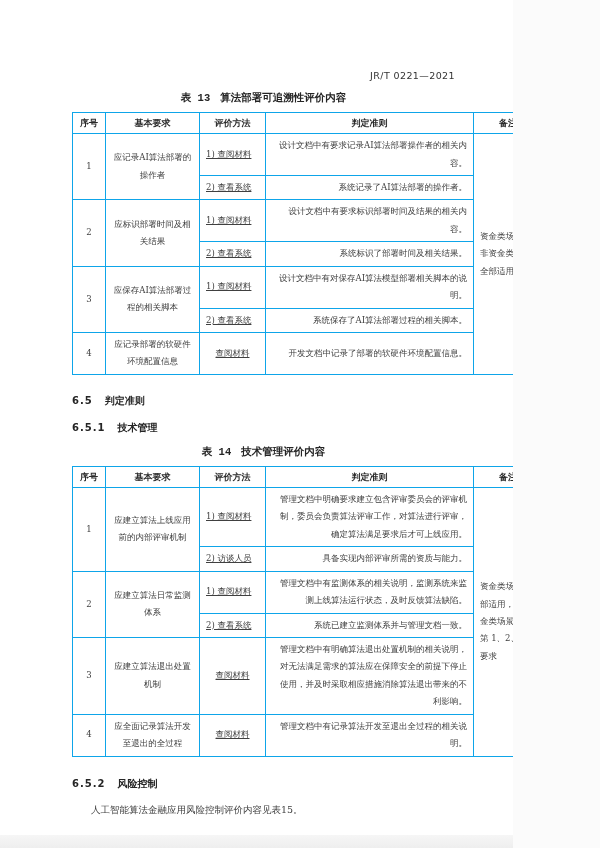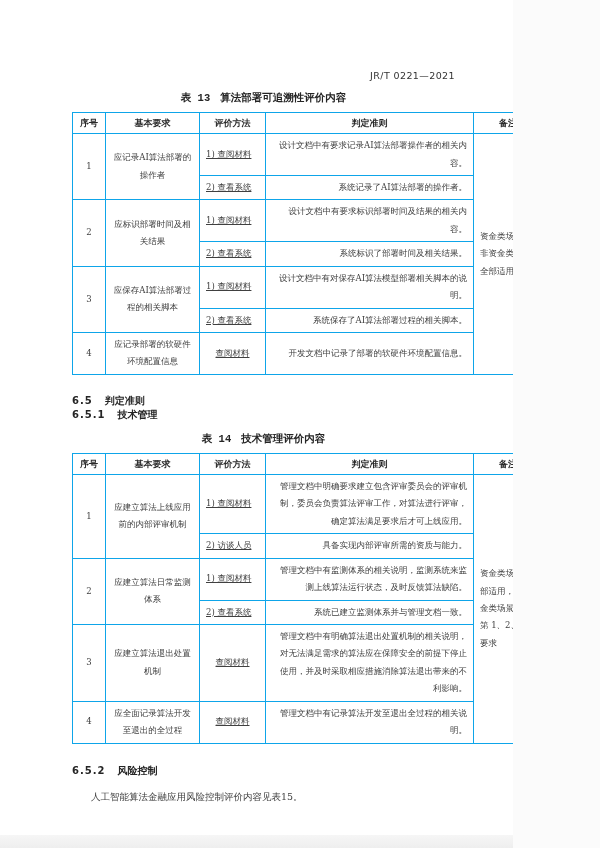--- a/index.html
+++ b/index.html
@@ -70,21 +70,21 @@
 
   .sec-head{
     font-family:"DejaVu Sans", sans-serif;
     font-weight:bold;
     font-size:10px;
     color:#252525;
     margin:0;
   }
   .sec-head .num{ margin-right:12px; letter-spacing:1px; }
   .h-65  { margin-top:19px; }
-  .h-651 { }
+  .h-651 { margin-top:13px; }
   .h-652 { margin-top:20px; }
 
   .para{
     font-size:9.5px;
     color:#3d3d3d;
     text-indent:2em;
     margin:11px 0 0 0;
     line-height:1.6;
   }
   .para-above-table{ margin-bottom:2px; }

